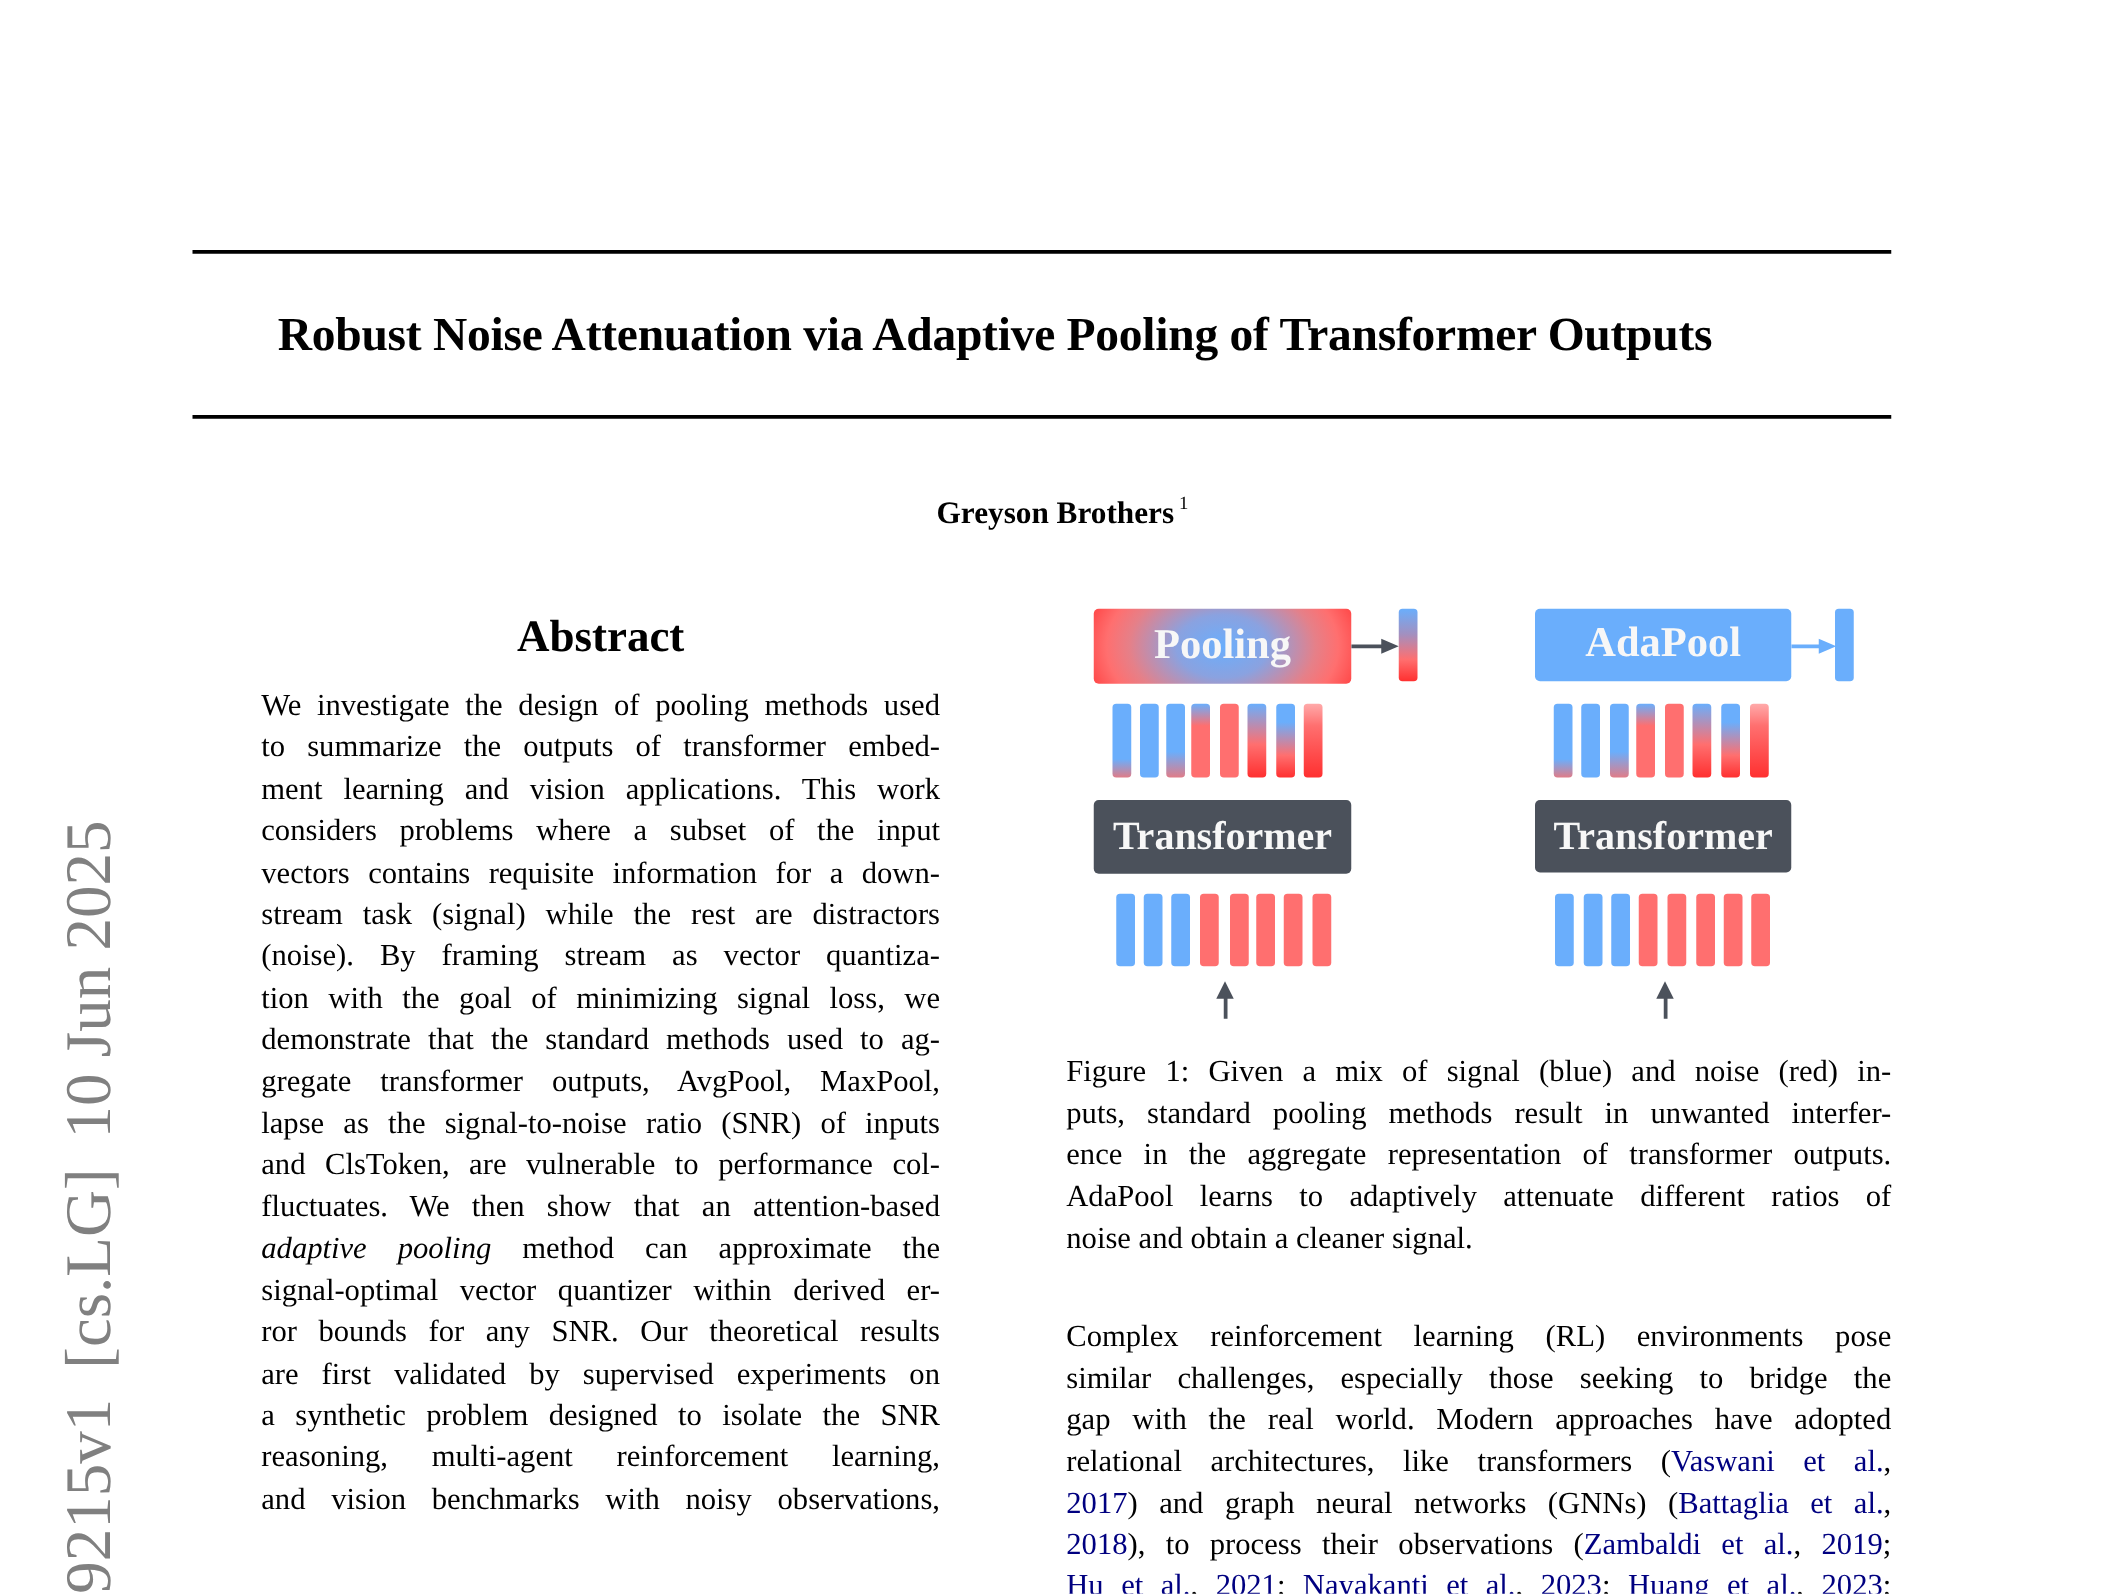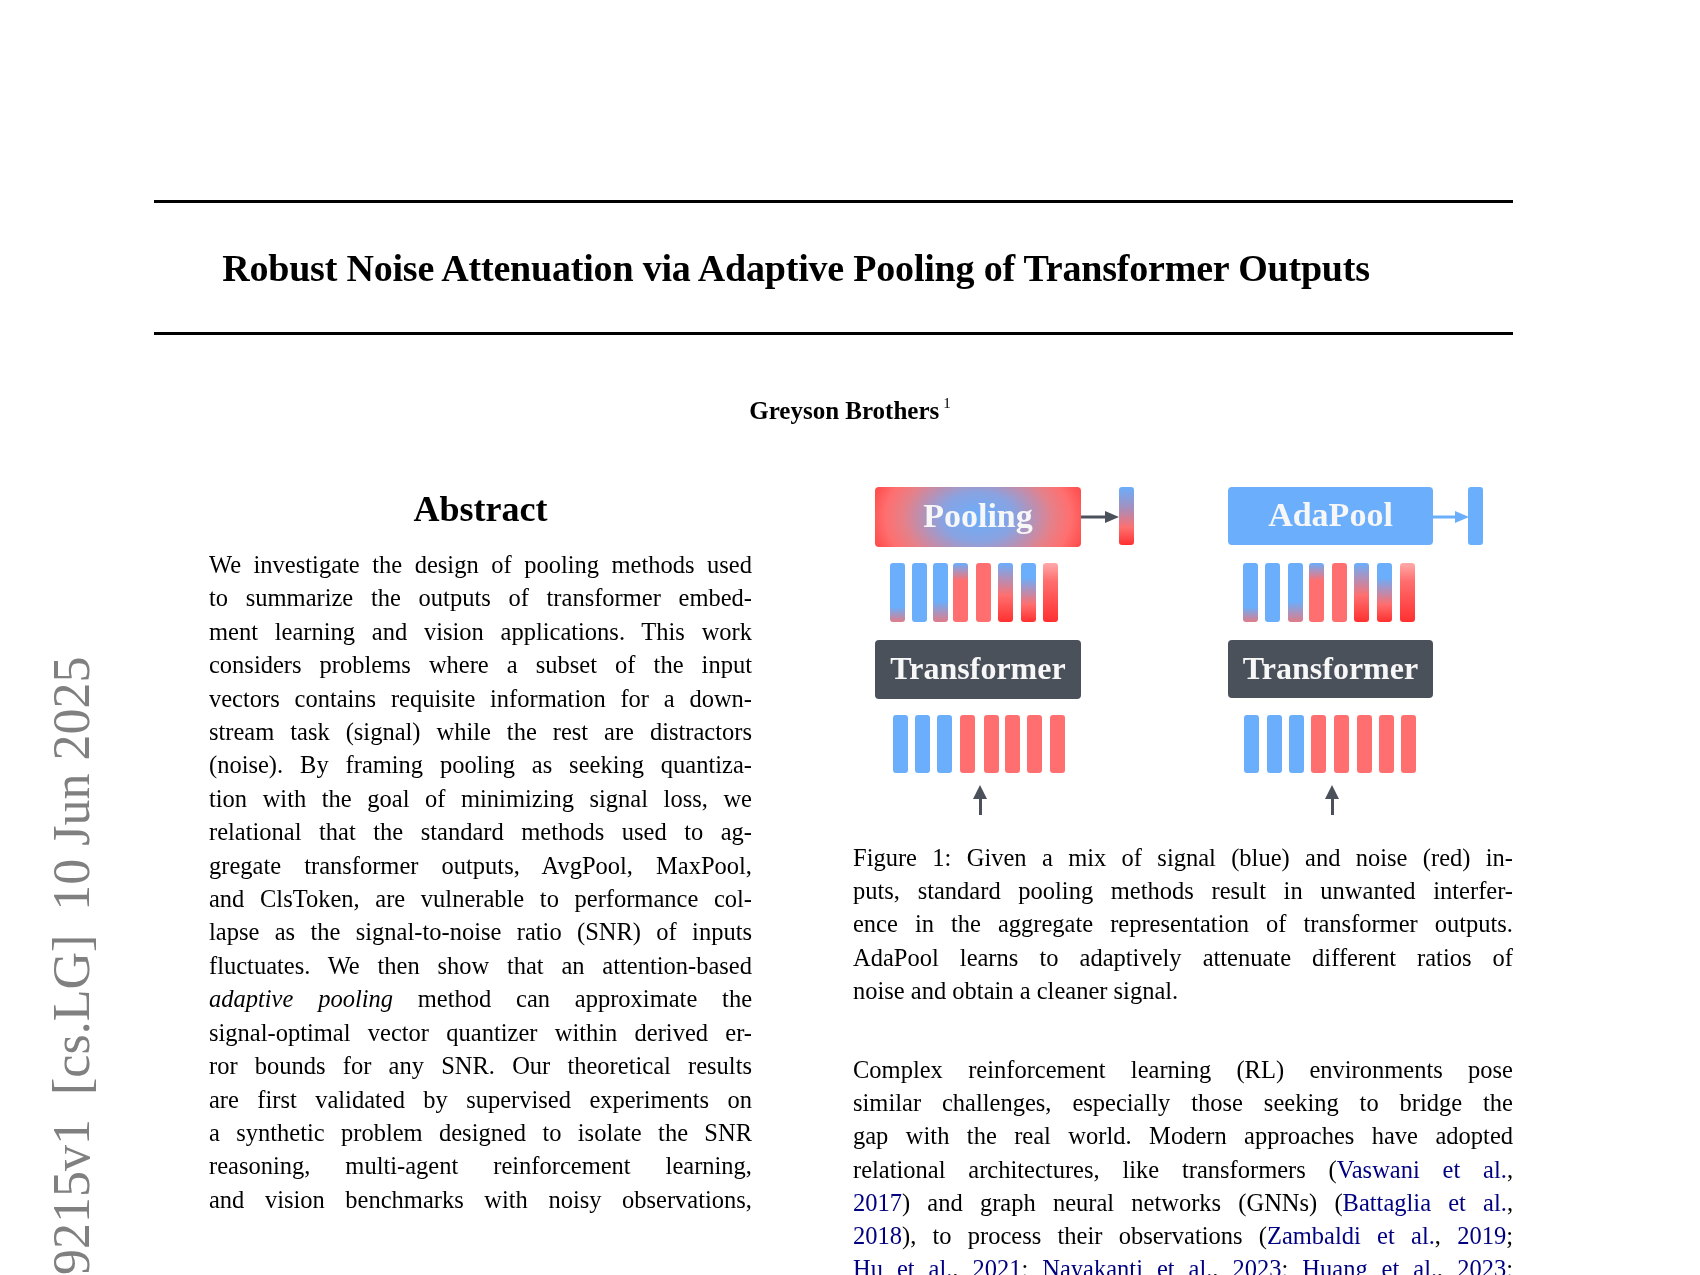--- a/index.html
+++ b/index.html
@@ -47,26 +47,26 @@
 </div>
 
 <div class="abs-head">Abstract</div>
 <div class="abs-body">
   <span class="line">We investigate the design of pooling methods used</span>
   <span class="line">to summarize the outputs of transformer embed-</span>
   <span class="line">ment learning and vision applications. This work</span>
   <span class="line">considers problems where a subset of the input</span>
   <span class="line">vectors contains requisite information for a down-</span>
   <span class="line">stream task (signal) while the rest are distractors</span>
-  <span class="line">(noise).  By framing pooling as seeking quantiza-</span>
+  <span class="line">(noise).  By framing stream as vector quantiza-</span>
   <span class="line">tion with the goal of minimizing signal loss, we</span>
-  <span class="line">relational that the standard methods used to ag-</span>
+  <span class="line">demonstrate that the standard methods used to ag-</span>
   <span class="line">gregate transformer outputs, AvgPool, MaxPool,</span>
+  <span class="line">lapse as the signal-to-noise ratio (SNR) of inputs</span>
   <span class="line">and ClsToken, are vulnerable to performance col-</span>
-  <span class="line">lapse as the signal-to-noise ratio (SNR) of inputs</span>
   <span class="line">fluctuates. We then show that an attention-based</span>
   <span class="line"><i>adaptive pooling</i> <span>method can approximate the</span></span>
   <span class="line">signal-optimal vector quantizer within derived er-</span>
   <span class="line">ror bounds for any SNR. Our theoretical results</span>
   <span class="line">are first validated by supervised experiments on</span>
   <span class="line">a synthetic problem designed to isolate the SNR</span>
   <span class="line">reasoning, multi-agent reinforcement learning,</span>
   <span class="line">and vision benchmarks with noisy observations,</span>
 </div>
 

